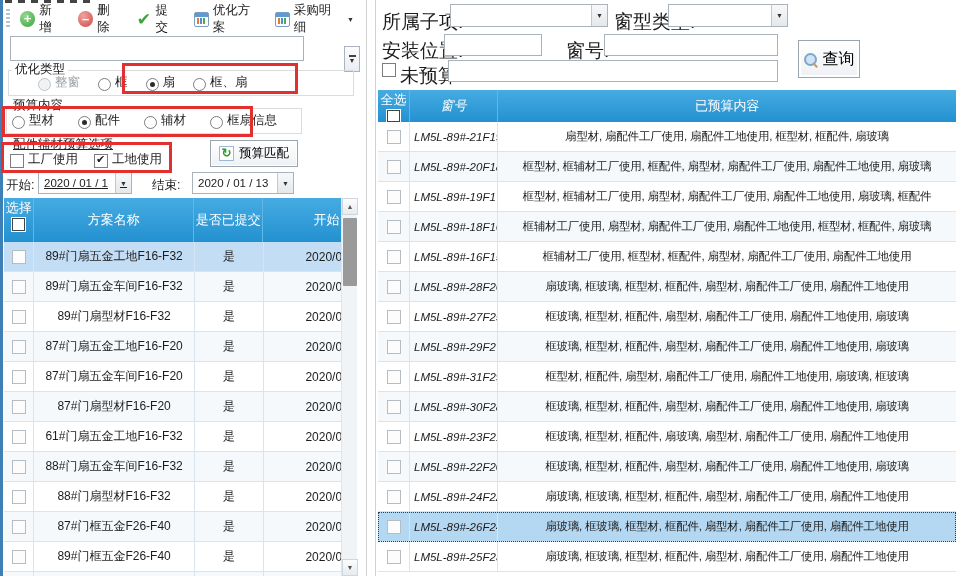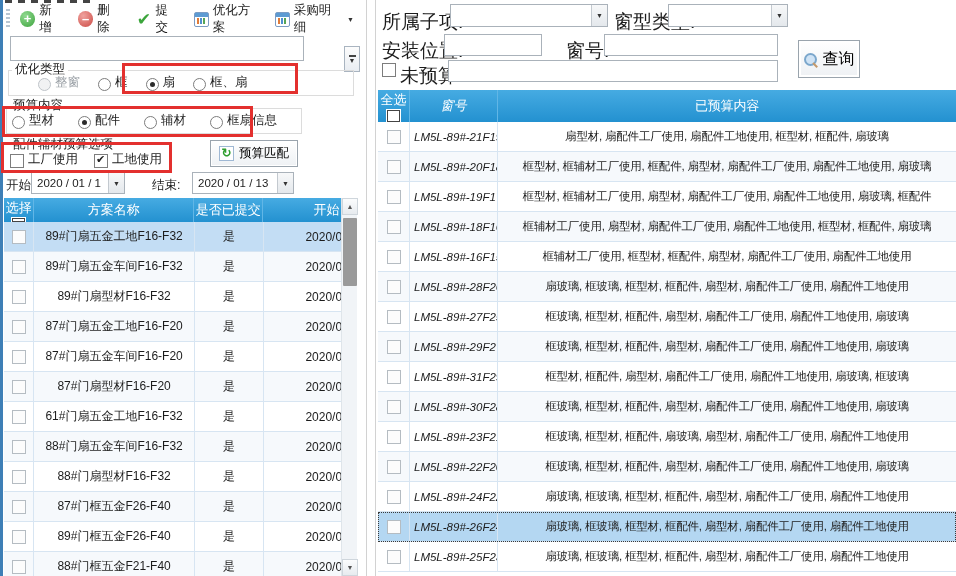--- a/index.html
+++ b/index.html
@@ -72,21 +72,21 @@
   .trow.alt { background:#f6f9fc; }
   .trow.sel-left { background:#c3ddf4; }
   .trow.sel-right { background:#b4d7f2; outline:1px dotted #3a3a3a; outline-offset:-1px; }
   .td { display:flex; align-items:center; justify-content:center; border-right:1px solid #d7e5f2; overflow:hidden; white-space:nowrap; font-size:12px; }
   .td.left { justify-content:flex-start; padding-left:5px; }
   .rowcb { width:14px; height:14px; border:1px solid #b5bcc2; background:#fcfcfc; }
 
   
   .lt-c0 { width:34px; } .lt-c1 { width:180px; } .lt-c2 { width:78px; } .lt-c3 { width:45px; border-right:none;margin-left:36px; }
   .lt-row { height:30px; }
-  .lt-head { height:24px; }
+  .lt-head { height:44px; }
 
   
   .rt-c0 { width:32px; } .rt-c1 { width:88px;font-style:italic; } .rt-c2 { width:458px; border-right:none; font-size:11.5px; letter-spacing:-0.2px; }
   .rt-row { height:30px; }
   .rt-head { height:32px; }
   .rt-c1.td { font-size:11.5px; justify-content:flex-start; padding-left:4px; }
 
   
   .vscroll { position:absolute; right:0; top:0; width:16px; background:#f1f4f7; border-left:1px solid #dfe5ea; }
   .vs-btn { position:absolute; left:0; width:16px; height:17px; background:linear-gradient(#fbfcfd,#e7ebef); border:1px solid #cfd6dc;
@@ -187,39 +187,39 @@
       <label class="opt">
         <span class="radio"></span>
         <span class="opt-label">辅材</span>
       </label>
       <label class="opt">
         <span class="radio"></span>
         <span class="opt-label">框扇信息</span>
       </label>
     </div>
 
-  <div class="grp-label" style="left:10px;top:136px;background:transparent;">配件辅材预算选项</div>
+  <div class="grp-label" style="left:10px;top:136px;background:transparent;text-decoration:underline;">配件辅材预算选项</div>
   <div id="usage-checks" class="opt-row" style="left:10px;top:151px;gap:16px;">
       <label class="opt">
         <span class="cb"></span>
         <span class="opt-label">工厂使用</span>
       </label>
       <label class="opt">
         <span class="cb checked"></span>
         <span class="opt-label">工地使用</span>
       </label>
     </div>
 
   <button class="match-btn">
     <span class="match-icon"></span>
     <span>预算匹配</span>
   </button>
 
   <span class="date-label" style="left:6px;top:177px;">开始:</span>
-  <div class="datebox" style="left:31px;top:172px;width:94px;">
+  <div class="datebox" style="left:38px;top:172px;width:94px;text-decoration:underline;">
     <span class="dval">2020 / 01 / 1</span>
     <span class="dd-btn">▼</span>
   </div>
   <span class="date-label" style="left:152px;top:177px;">结束:</span>
   <div class="datebox" style="left:192px;top:172px;width:102px;">
     <span class="dval">2020 / 01 / 13</span>
     <span class="dd-btn">▼</span>
   </div>
 
   <div class="tbl" style="left:4px;top:198px;width:353px;height:394px;">

